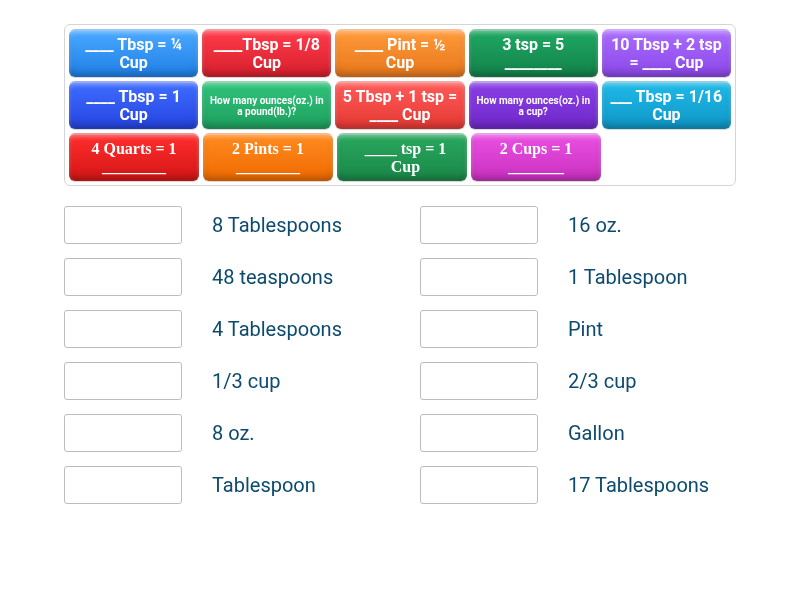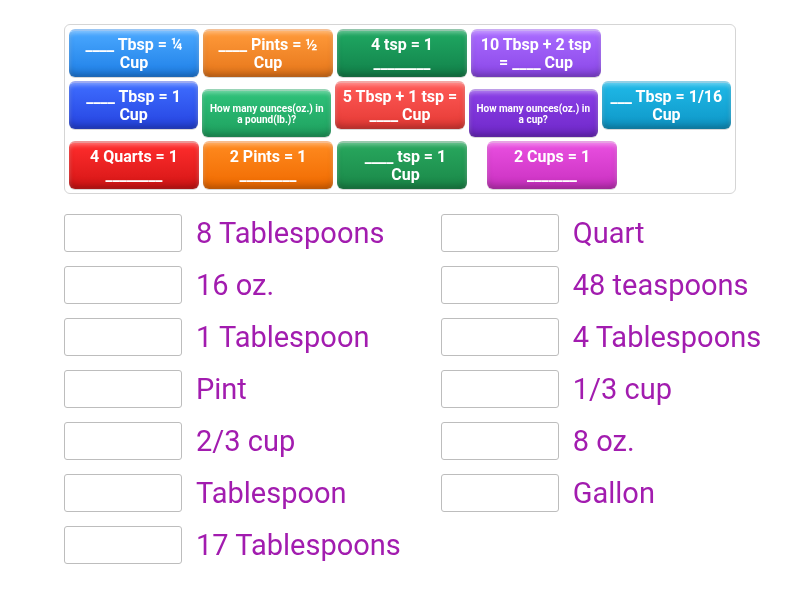--- a/index.html
+++ b/index.html
@@ -20,57 +20,57 @@
     border: 1px solid #d5d5d5;
     border-radius: 6px;
     padding: 4px;
     margin-bottom: 16px;
   }
   .tile-row {
     display: flex;
     gap: 4px;
     margin-bottom: 4px;
   }
-  .tile-row:last-child { margin-bottom: 0; }
+  .tile-row:last-child { margin-bottom: 0; font-family: Liberation Serif, serif; }
   .tile {
     width: 130px;
     height: 48px;
     border-radius: 6px;
     color: #fff;
     font-weight: 700;
     font-size: 16px;
     line-height: 1.15;
     text-align: center;
     display: flex;
     align-items: center;
     justify-content: center;
     padding: 2px 6px;
     border-top: 2px solid rgba(255,255,255,0.55);
     box-shadow: inset 0 -6px 10px -4px rgba(0,0,0,0.35),
                 inset 0 2px 4px rgba(255,255,255,0.35),
                 0 1px 0 rgba(0,0,0,0.15);
     cursor: grab;
     user-select: none;
   }
-  .tile.small { font-size: 10px; font-weight: 700; margin-top: 8px; }
+  .tile.small { font-size: 10px; font-weight: 700; }
   .tile.med { font-size: 16px; }
   .c-blueL   { background: linear-gradient(#4aa8ff,#1e7fe6); }
   .c-redD    { background: linear-gradient(#ff3b4a,#d61f2d); }
   .c-orangeD { background: linear-gradient(#ff9a3a,#e6761a); }
   .c-greenD  { background: linear-gradient(#1fa862,#12814a); }
   .c-purpleL { background: linear-gradient(#a96bff,#8b47e8); }
   .c-blueD   { background: linear-gradient(#3e6dff,#2543e0); }
   .c-greenL  { background: linear-gradient(#2fc27a,#1ea05e); }
   .c-redL    { background: linear-gradient(#ff5a57,#e53934); }
   .c-purpleD { background: linear-gradient(#8a3fe6,#6f28c9); }
   .c-cyan    { background: linear-gradient(#1fb9e8,#0e96c6); }
   .c-redB    { background: linear-gradient(#ff2d2d,#d41515); }
   .c-orangeL { background: linear-gradient(#ff8a1f,#f06a00); }
   .c-green2  { background: linear-gradient(#28a85e,#1a8748); padding-left: 13px; }
-  .c-magenta { background: linear-gradient(#e94fe0,#c930c0); margin-left: 16px; }
+  .c-magenta { background: linear-gradient(#e94fe0,#c930c0); }
 
   .answers {
     display: grid;
     grid-template-columns: 1fr 1fr;
     column-gap: 40px;
     row-gap: 14px;
     padding: 4px 0 0 0;
   }
   .answer-row {
     display: flex;
@@ -79,36 +79,38 @@
   }
   .drop-slot {
     width: 118px;
     height: 38px;
     border: 1px solid #bdbdbd;
     border-radius: 3px;
     background: #fff;
     flex-shrink: 0;
   }
   .answer-label {
-    font-size: 29px;
-    color: #a21caf;
+    font-size: 20px;
+    color: #0c4a6e;
     white-space: nowrap;
+    margin-left: 16px;
   }
 </style>
 </head>
 <body>
 
 <div class="stage">
 
   <div class="tile-tray">
 
     <div class="tile-row">
       <div class="tile c-blueL">____ Tbsp = ¼ Cup</div>
-      <div class="tile c-orangeD">____ Pints = ½ Cup</div>
-      <div class="tile c-greenD">4 tsp = 1 ________</div>
+      <div class="tile c-redD">____Tbsp = 1/8 Cup</div>
+      <div class="tile c-orangeD">____ Pint = ½ Cup</div>
+      <div class="tile c-greenD">3 tsp = 5 ________</div>
       <div class="tile c-purpleL med">10 Tbsp + 2 tsp = ____ Cup</div>
     </div>
 
     <div class="tile-row">
       <div class="tile c-blueD">____ Tbsp = 1 Cup</div>
       <div class="tile c-greenL small">How many ounces(oz.) in a pound(lb.)?</div>
       <div class="tile c-redL">5 Tbsp + 1 tsp = ____ Cup</div>
       <div class="tile c-purpleD small">How many ounces(oz.) in a cup?</div>
       <div class="tile c-cyan">___ Tbsp = 1/16 Cup</div>
     </div>
@@ -122,24 +124,20 @@
 
   </div>
 
   <div class="answers">
 
     <div class="answer-row">
       <div class="drop-slot"></div>
       <span class="answer-label">8 Tablespoons</span>
     </div>
 
-    <div class="answer-row">
-      <div class="drop-slot"></div>
-      <span class="answer-label">Quart</span>
-    </div>
     <div class="answer-row">
       <div class="drop-slot"></div>
       <span class="answer-label">16 oz.</span>
     </div>
 
     <div class="answer-row">
       <div class="drop-slot"></div>
       <span class="answer-label">48 teaspoons</span>
     </div>
     <div class="answer-row">
@@ -164,26 +162,26 @@
       <div class="drop-slot"></div>
       <span class="answer-label">2/3 cup</span>
     </div>
 
     <div class="answer-row">
       <div class="drop-slot"></div>
       <span class="answer-label">8 oz.</span>
     </div>
     <div class="answer-row">
       <div class="drop-slot"></div>
-      <span class="answer-label">Tablespoon</span>
+      <span class="answer-label">Gallon</span>
     </div>
 
     <div class="answer-row">
       <div class="drop-slot"></div>
-      <span class="answer-label">Gallon</span>
+      <span class="answer-label">Tablespoon</span>
     </div>
     <div class="answer-row">
       <div class="drop-slot"></div>
       <span class="answer-label">17 Tablespoons</span>
     </div>
 
   </div>
 
 </div>
 

